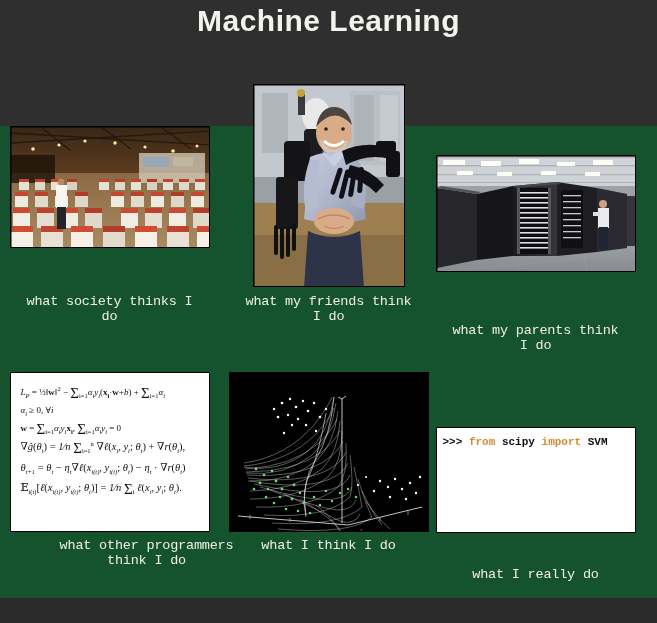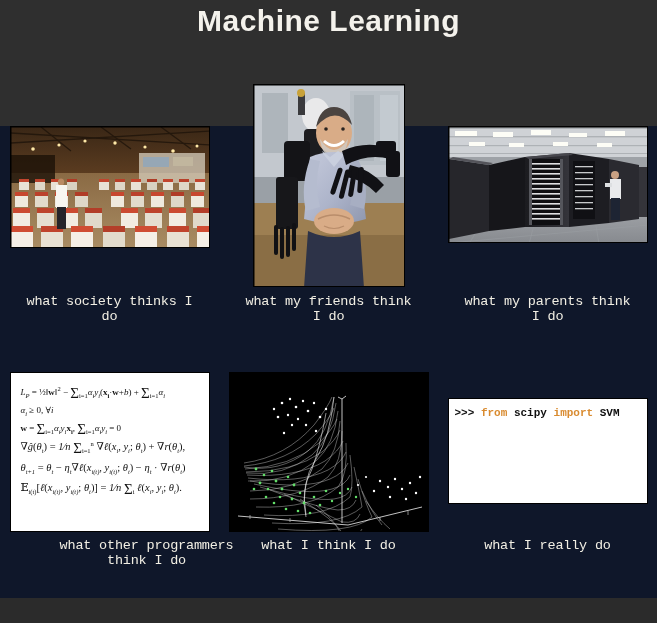--- a/index.html
+++ b/index.html
@@ -4,21 +4,21 @@
 <style>
   html, body {
     margin: 0;
     padding: 0;
     background: #0d0d0d;
   }
   #meme {
     position: relative;
     width: 657px;
     height: 623px;
-    background: #0f172a;
+    background: #14532d;
     overflow: hidden;
     font-family: "Liberation Mono", "DejaVu Sans Mono", monospace;
   }
 
   
   .header-band {
     position: absolute;
     left: 0; top: 0;
     width: 657px;
     height: 126px;
@@ -42,21 +42,21 @@
     left: 0; top: 126px;
     width: 620px;
     height: 472px;
   }
   .cell {
     position: absolute;
     width: 219px;
   }
   .col-0 { left: 0; }
   .col-1 { left: 219px; text-decoration: underline; }
-  .col-2 { left: 438px; }
+  .col-2 { left: 426px; margin-top: 29px; }
   .row-0 { top: 0; height: 226px; }
   .row-1 { top: 226px; height: 246px; }
 
   .panel-wrap {
     position: absolute;
     left: 0;
     width: 219px;
     text-align: center;
   }
   .panel {

